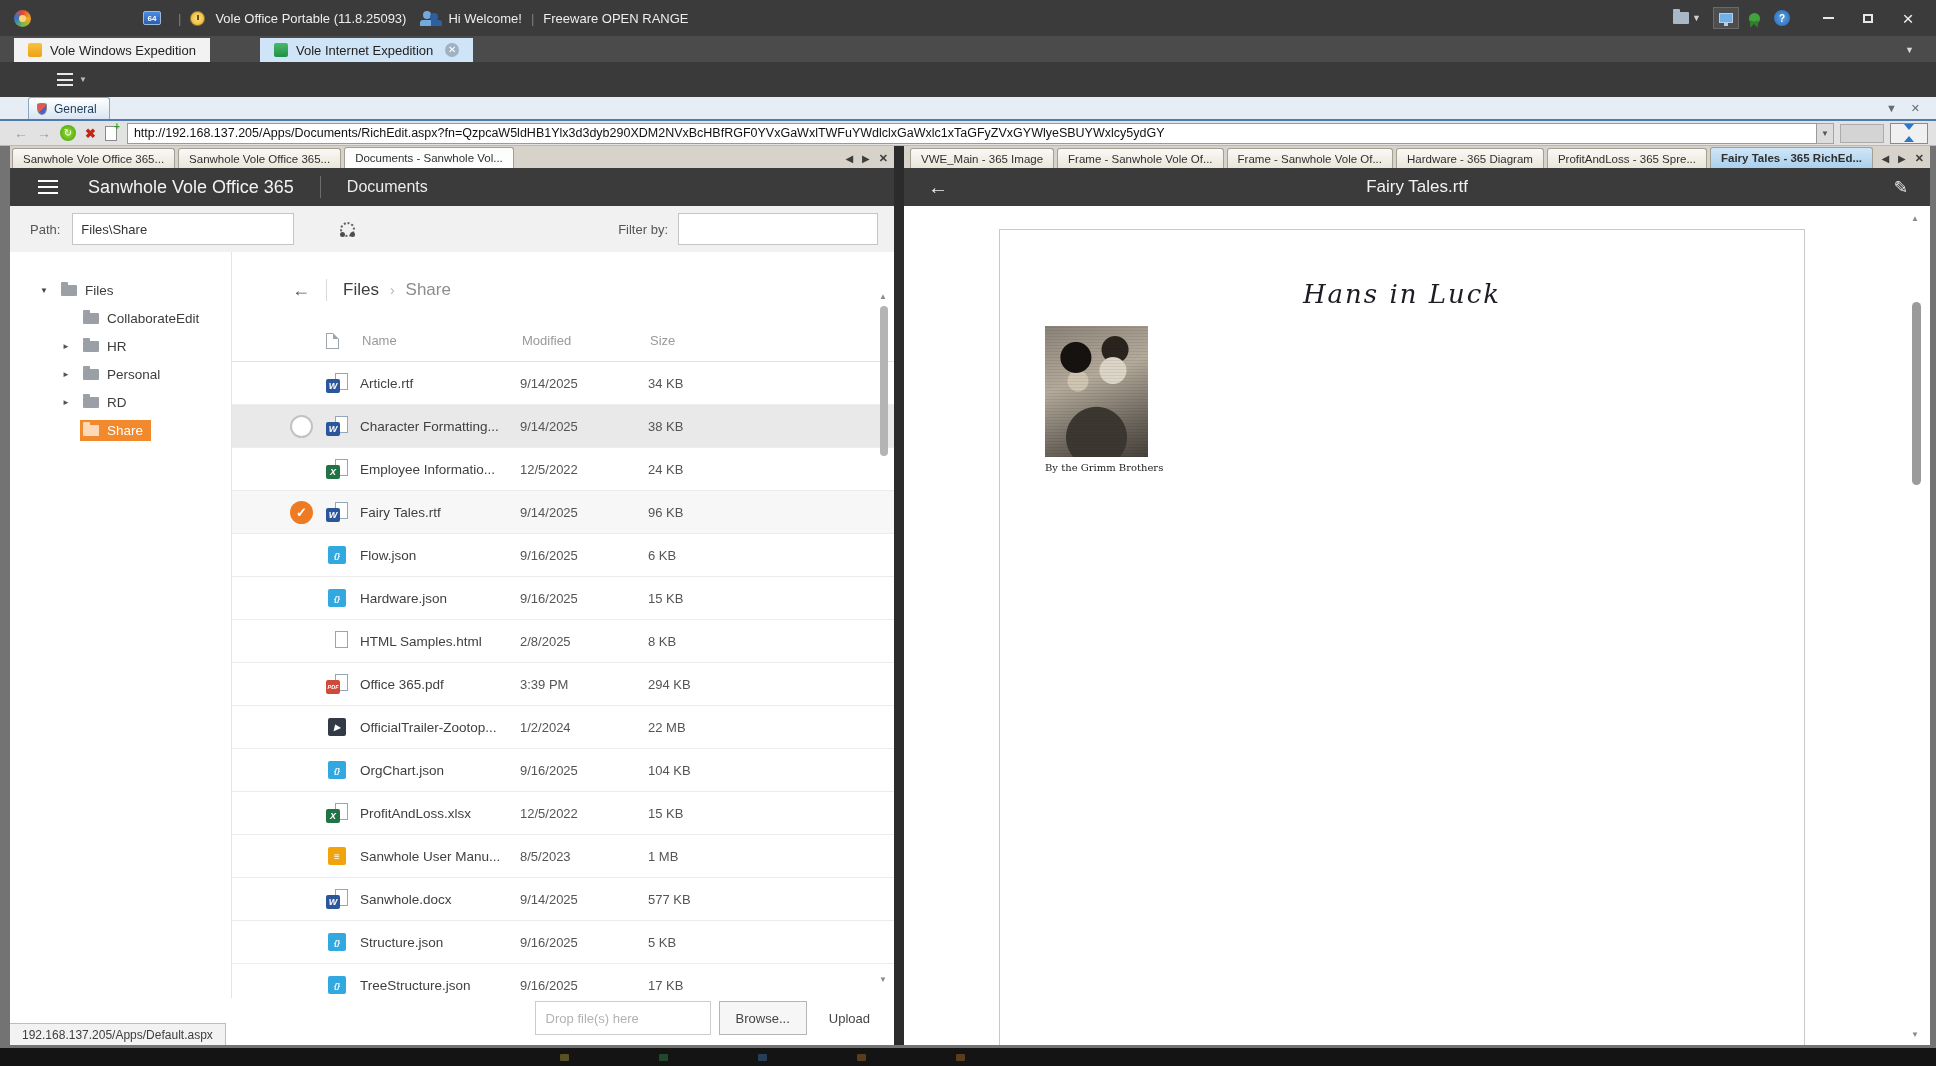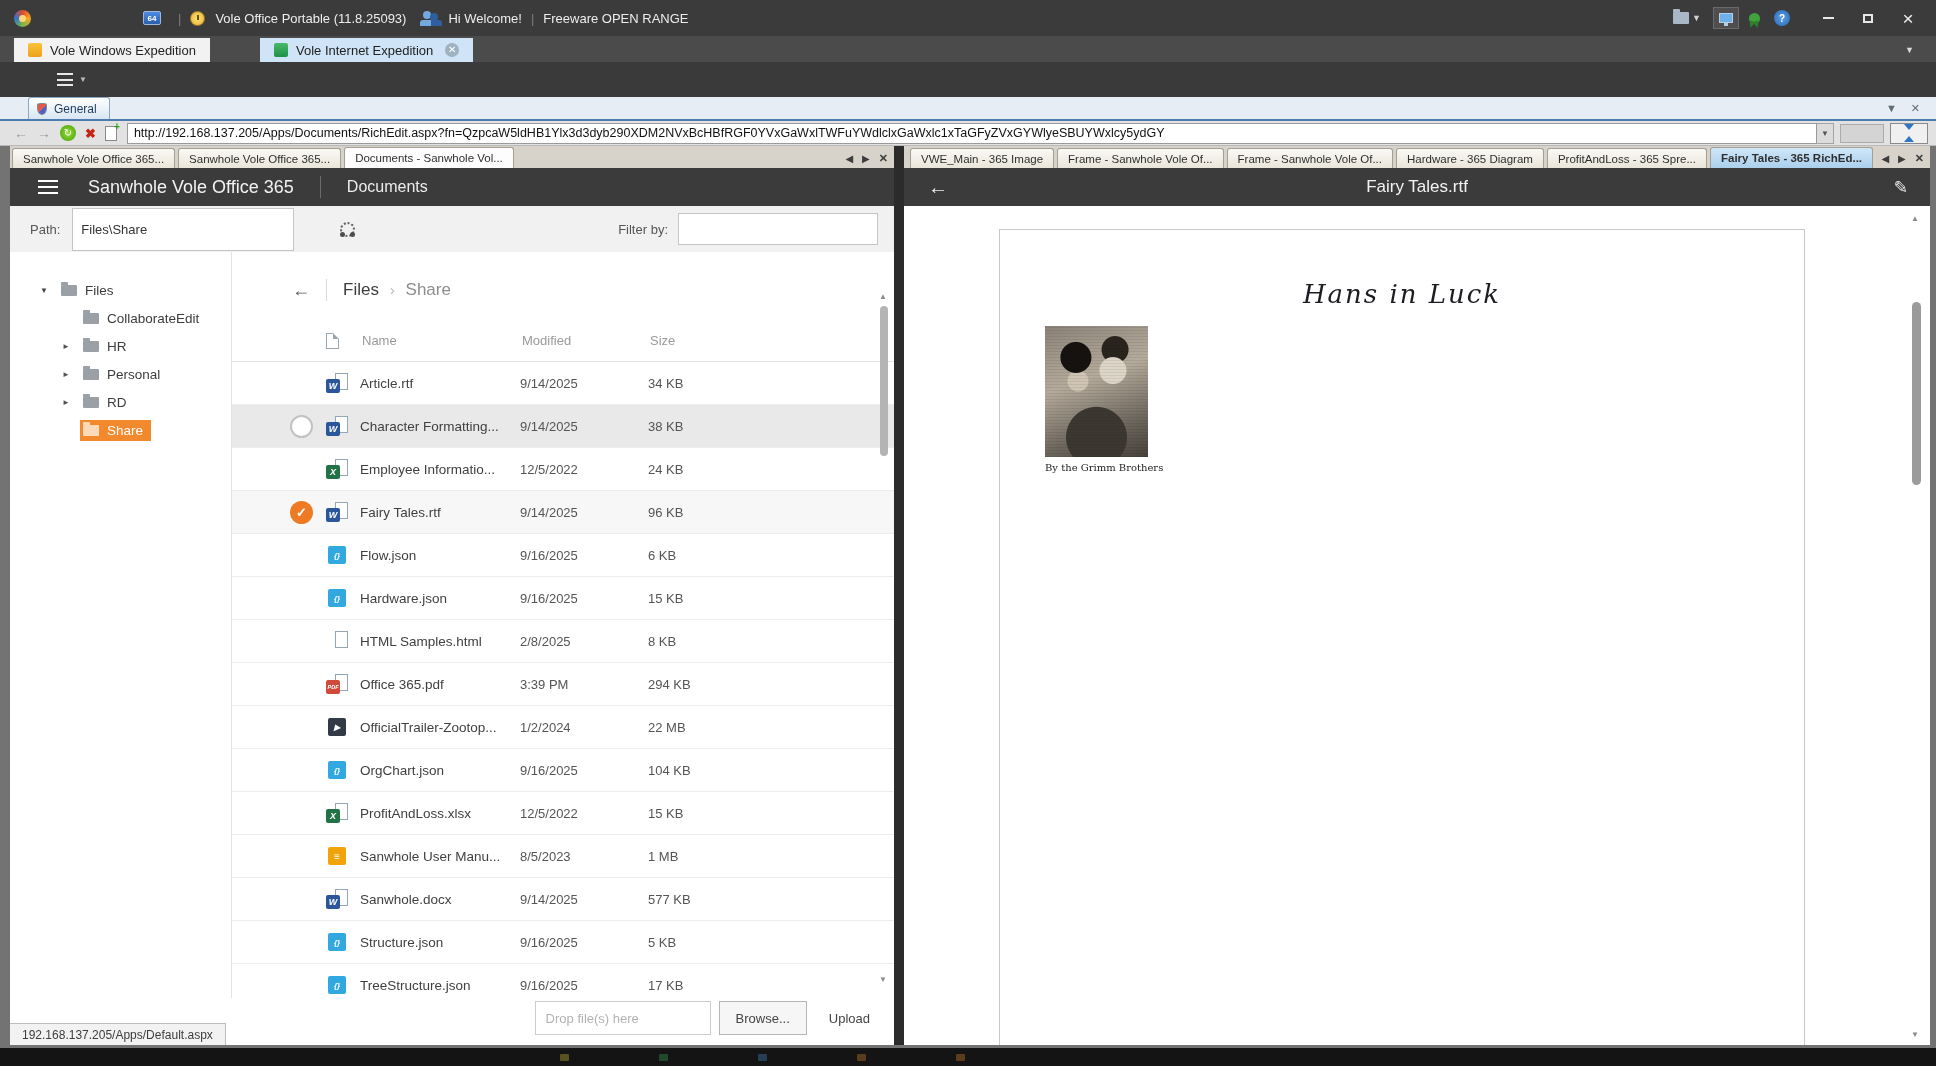--- a/index.html
+++ b/index.html
@@ -101,21 +101,21 @@
   .ph-div{width:1px;height:22px;background:#6d6d6d;margin:0 26px;}
   .ph-sub{font-size:16px;color:#ececec;}
   .rph{position:relative;justify-content:center;}
   .rph .backarrow{position:absolute;left:24px;font-size:20px;color:#ededed;line-height:1;}
   .rph .ph-title2{font-size:17px;}
   .rph .pencil{position:absolute;right:22px;font-size:17px;color:#ededed;transform:rotate(0deg);}
 
   
   .pathrow{height:46px;background:#f1f1f1;display:flex;align-items:center;padding:0 16px 0 20px;flex:0 0 46px;}
   .plabel{font-size:13px;color:#555;}
-  .pinput{width:222px;height:43px;border:1px solid #c5c5c5;background:#fff;margin-left:12px;font-size:13px;color:#333;padding:0 8px;outline:none;}
+  .pinput{width:222px;height:32px;border:1px solid #c5c5c5;background:#fff;margin-left:12px;font-size:13px;color:#333;padding:0 8px;outline:none;}
   .sync{width:15px;height:15px;border:2px dotted #5f5f5f;border-radius:50%;margin-left:46px;position:relative;}
   .sync:before{content:"";position:absolute;left:-2px;bottom:-2px;width:5px;height:5px;border-radius:50%;background:#4d4d4d;}
   .sync:after{content:"";position:absolute;right:-2px;bottom:-2px;width:5px;height:5px;border-radius:50%;background:#4d4d4d;}
   .pspacer{flex:1;}
   .finput{width:200px;height:32px;border:1px solid #c5c5c5;background:#fff;margin-left:10px;outline:none;font-size:13px;padding:0 8px;}
 
   
   .leftbody{flex:0 0 746px;display:flex;overflow:hidden;}
   .tree{flex:0 0 222px;border-right:1px solid #e4e4e4;padding-top:24px;}
   .tree-item{height:28px;display:flex;align-items:center;font-size:13.5px;color:#3c3c3c;cursor:default;}

